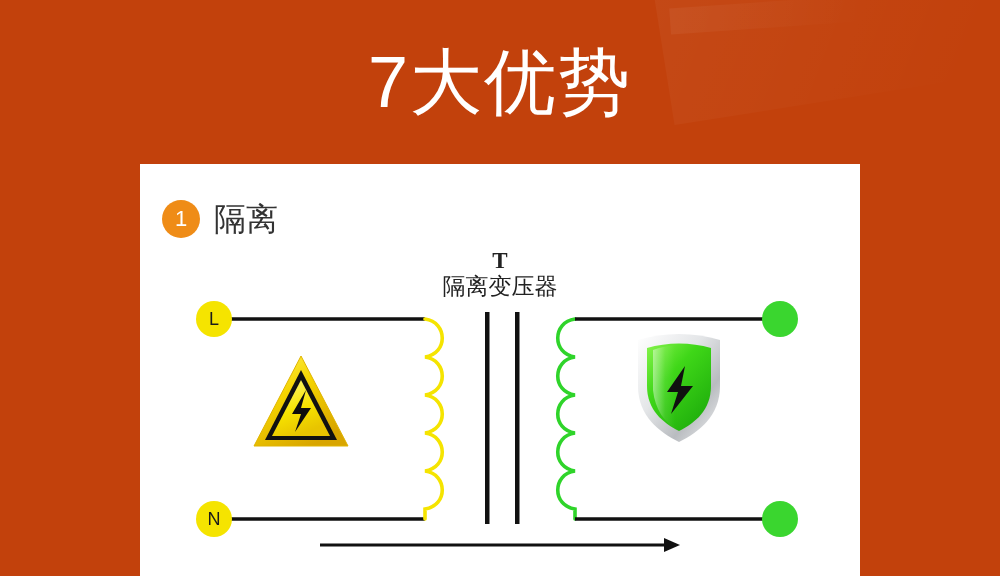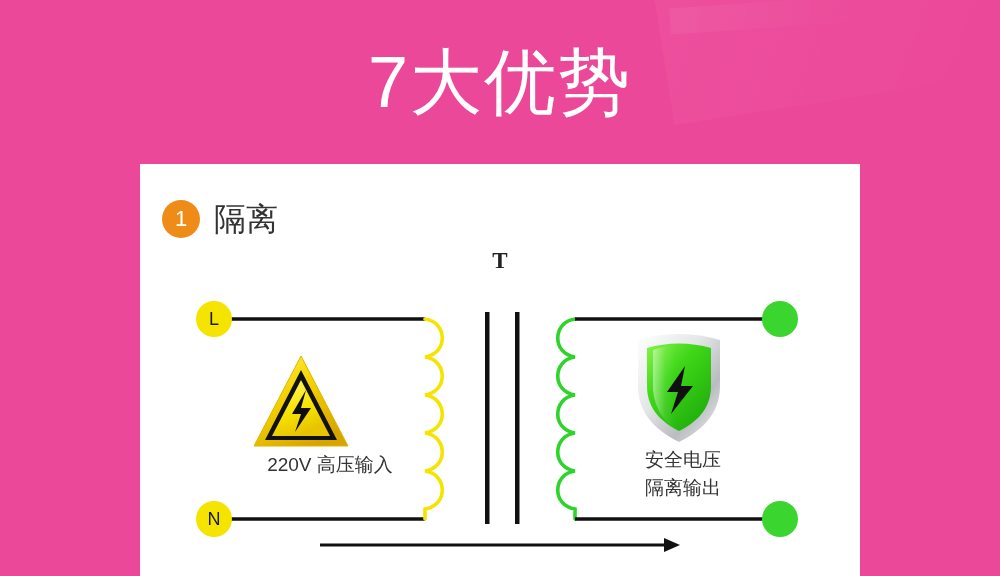--- a/index.html
+++ b/index.html
@@ -10,21 +10,21 @@
     width: 1000px;
     height: 576px;
     overflow: hidden;
     font-family: "Liberation Sans", "DejaVu Sans", sans-serif;
     background: #2a2b42;
   }
   .page {
     position: relative;
     width: 1000px;
     height: 576px;
-    background: #ec4899;
+    background: #c2410c;
     overflow: hidden;
   }
   
   .sheen {
     position: absolute;
     top: -60px;
     right: -120px;
     width: 460px;
     height: 150px;
     background: linear-gradient(120deg, rgba(255,255,255,0.045), rgba(255,255,255,0.0) 70%);
@@ -159,20 +159,21 @@
 
   <div class="panel">
 
     <div class="badge-row">
       <div class="badge">1</div>
       <div class="badge-label">隔离</div>
     </div>
 
     <div class="tlabel">
       <span class="tchar">T</span>
+      <span>隔离变压器</span>
     </div>
 
     <svg class="diagram" viewBox="0 0 720 412">
 
       <path d="M 74 155 L 285 155" stroke="#111111" stroke-width="3.4" fill="none"></path>
       <path d="M 74 355 L 285 355" stroke="#111111" stroke-width="3.4" fill="none"></path>
 
       <path d="M 285 155
                C 308 158, 308 190, 285 193
                C 308 196, 308 228, 285 231
@@ -243,20 +244,15 @@
         <path d="M 20 16 C 28 13, 36 12, 42 11 L 42 95 C 32 88, 22 76, 20 56 Z" fill="url(#shieldGloss)"></path>
         <path d="M 52 32 L 34 58 L 45 58 L 38 80 L 60 52 L 48 52 Z" fill="#101010"></path>
       </g>
     </svg>
 
     <div class="term term-yellow" style="left:56px; top:137px;">L</div>
     <div class="term term-yellow" style="left:56px; top:337px;">N</div>
     <div class="term term-green" style="left:622px; top:137px;"></div>
     <div class="term term-green" style="left:622px; top:337px;"></div>
 
-    <div class="cap-in">220V 高压输入</div>
-    <div class="cap-out">
-      <div>安全电压</div>
-      <div>隔离输出</div>
-    </div>
 
   </div>
 </div>
 
 </body></html>

